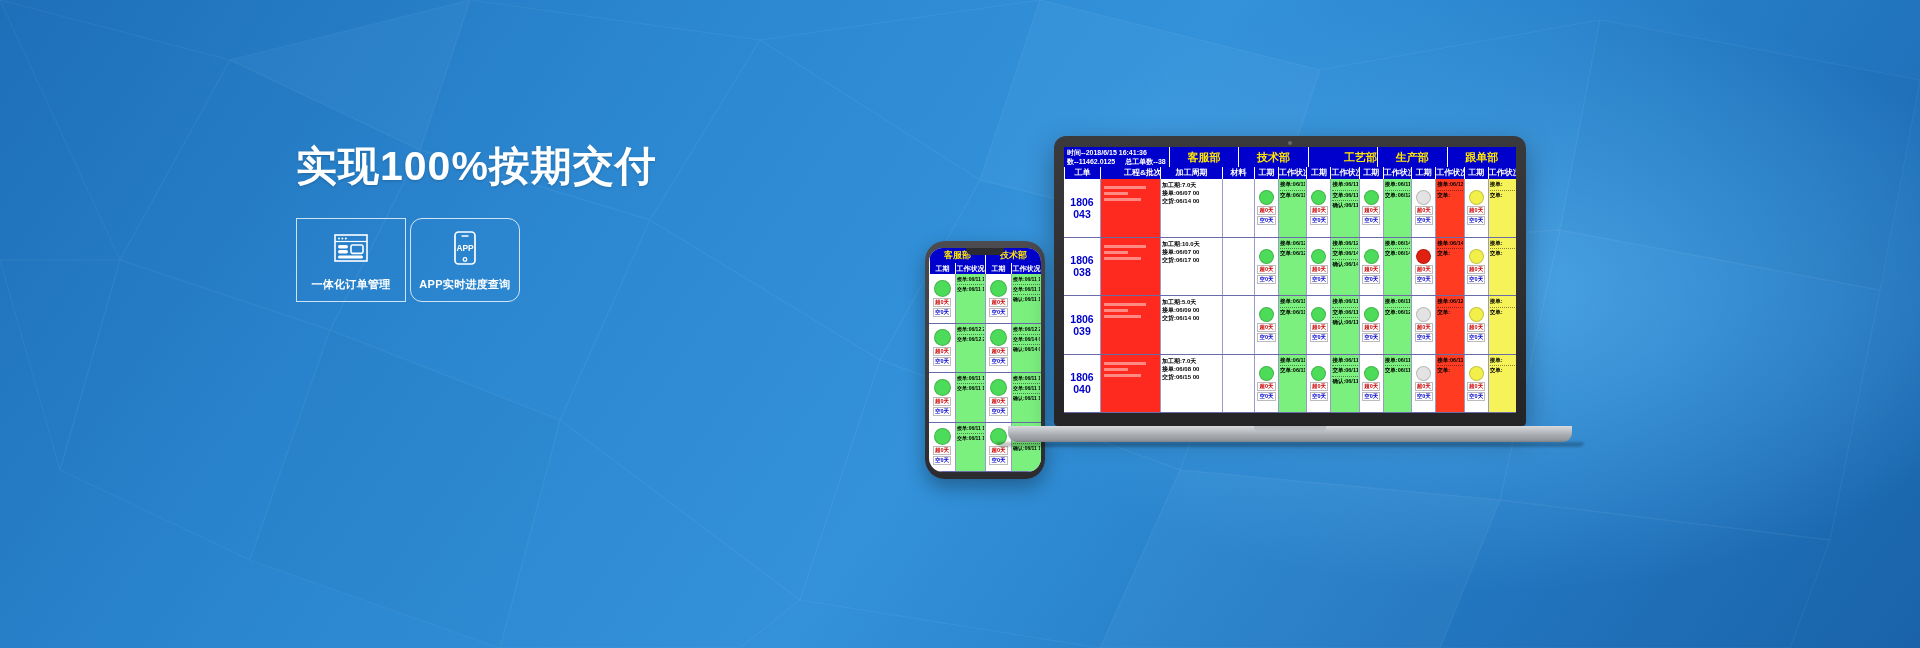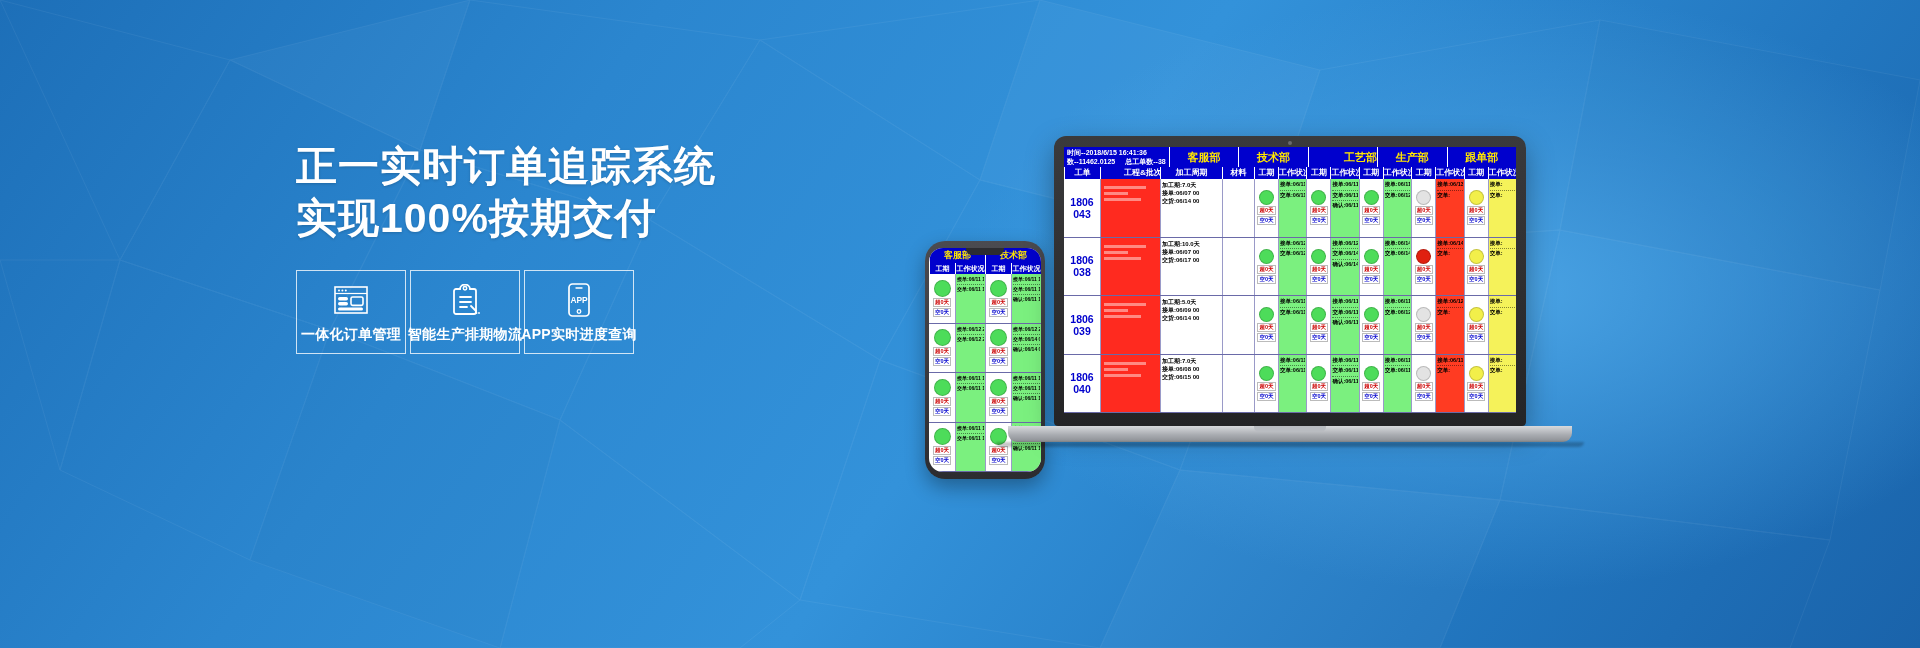--- a/index.html
+++ b/index.html
@@ -31,24 +31,24 @@
 
   .features{ display:flex; margin-top:26px; }
   .feature{
     width:110px; height:84px;
     border:1px solid rgba(255,255,255,.78);
     margin-right:4px;
     display:flex; flex-direction:column;
     align-items:center; justify-content:space-between;
     padding:12px 0 9px 0;
   }
-  .feature:last-child{ margin-right:0; }
+  .feature:last-child{ margin-right:0;border-radius:12px; }
   .feature .ico{ height:34px; display:flex; align-items:center; justify-content:center; }
   .feature .cap{
-    color:#fff; font-size:14px; font-weight:bold; white-space:nowrap;
+    color:#fff; font-size:11px; font-weight:bold; white-space:nowrap;
     letter-spacing:.3px;
   }
 
   
   .laptop{ position:absolute; left:1054px; top:136px; width:472px; height:290px; }
   .laptop-lid{
     position:absolute; left:0; top:0; width:472px; height:290px;
     background:linear-gradient(#3a3a3c,#242426);
     border-radius:12px 12px 4px 4px;
     padding:11px 10px 13px 10px;
@@ -166,21 +166,20 @@
       <polygon points="230,60 470,0 420,150" fill="#ffffff"></polygon>
       <polygon points="980,180 1040,0 1320,70 1260,250" fill="#ffffff"></polygon>
       <polygon points="1560,230 1600,20 1920,80 1880,290" fill="#0a3f70"></polygon>
       <polygon points="250,560 330,330 560,420 500,648" fill="#0a3f70"></polygon>
       <polygon points="1100,648 1180,470 1500,500 1440,648" fill="#ffffff"></polygon>
     </g>
   </svg>
 
   <div class="left-block">
     <div class="headline">
-      <span>正一实时订单追踪系统</span>
       <span class="l2">实现100%按期交付</span>
     </div>
 
     <div class="features">
 
       <div class="feature">
         <span class="ico">
           <svg width="34" height="28" viewBox="0 0 34 28">
             <rect x="1" y="1" width="32" height="26" fill="none" stroke="#fff" stroke-width="1.6"></rect>
             <line x1="1" y1="7.5" x2="33" y2="7.5" stroke="#fff" stroke-width="1.2"></line>
@@ -189,35 +188,20 @@
             <circle cx="11.8" cy="4.4" r="1" fill="#fff"></circle>
             <rect x="4" y="11" width="10" height="3.4" rx="1.7" fill="#fff"></rect>
             <rect x="4" y="16" width="10" height="3.4" rx="1.7" fill="#fff"></rect>
             <rect x="17" y="11" width="12" height="8.4" rx="1.6" fill="none" stroke="#fff" stroke-width="1.6"></rect>
             <rect x="4" y="21.5" width="25" height="3" rx="1.5" fill="#fff"></rect>
           </svg>
         </span>
         <span class="cap">一体化订单管理</span>
       </div>
 
-      <div class="feature">
-        <span class="ico">
-          <svg width="30" height="32" viewBox="0 0 30 32">
-            <path d="M6 5 h4 a5 4.5 0 0 1 10 0 h4 a2 2 0 0 1 2 2 v21 a2 2 0 0 1 -2 2 h-18 a2 2 0 0 1 -2 -2 v-21 a2 2 0 0 1 2 -2 z" fill="none" stroke="#fff" stroke-width="1.8"></path>
-            <circle cx="15" cy="4.3" r="1.7" fill="none" stroke="#fff" stroke-width="1.5"></circle>
-            <line x1="10" y1="13" x2="21" y2="13" stroke="#fff" stroke-width="1.8" stroke-linecap="round"></line>
-            <line x1="10" y1="18" x2="21" y2="18" stroke="#fff" stroke-width="1.8" stroke-linecap="round"></line>
-            <line x1="10" y1="23" x2="17" y2="23" stroke="#fff" stroke-width="1.8" stroke-linecap="round"></line>
-            <path d="M21 22 l5 5" stroke="#fff" stroke-width="1.8" stroke-linecap="round"></path>
-            <circle cx="26.5" cy="29" r="0.9" fill="#fff"></circle>
-              <circle cx="29" cy="29" r="0.9" fill="#fff"></circle>
-          </svg>
-        </span>
-        <span class="cap">智能生产排期物流</span>
-      </div>
 
       <div class="feature">
         <span class="ico">
           <svg width="24" height="34" viewBox="0 0 24 34">
             <rect x="2" y="1" width="20" height="32" rx="3.5" fill="none" stroke="#fff" stroke-width="1.7"></rect>
             <line x1="9" y1="5" x2="15" y2="5" stroke="#fff" stroke-width="1.4" stroke-linecap="round"></line>
             <circle cx="12" cy="28.5" r="1.8" fill="none" stroke="#fff" stroke-width="1.3"></circle>
             <text x="12" y="19.5" font-family="Liberation Sans, sans-serif" font-size="8.4" font-weight="bold" fill="#fff" text-anchor="middle">APP</text>
           </svg>
         </span>

